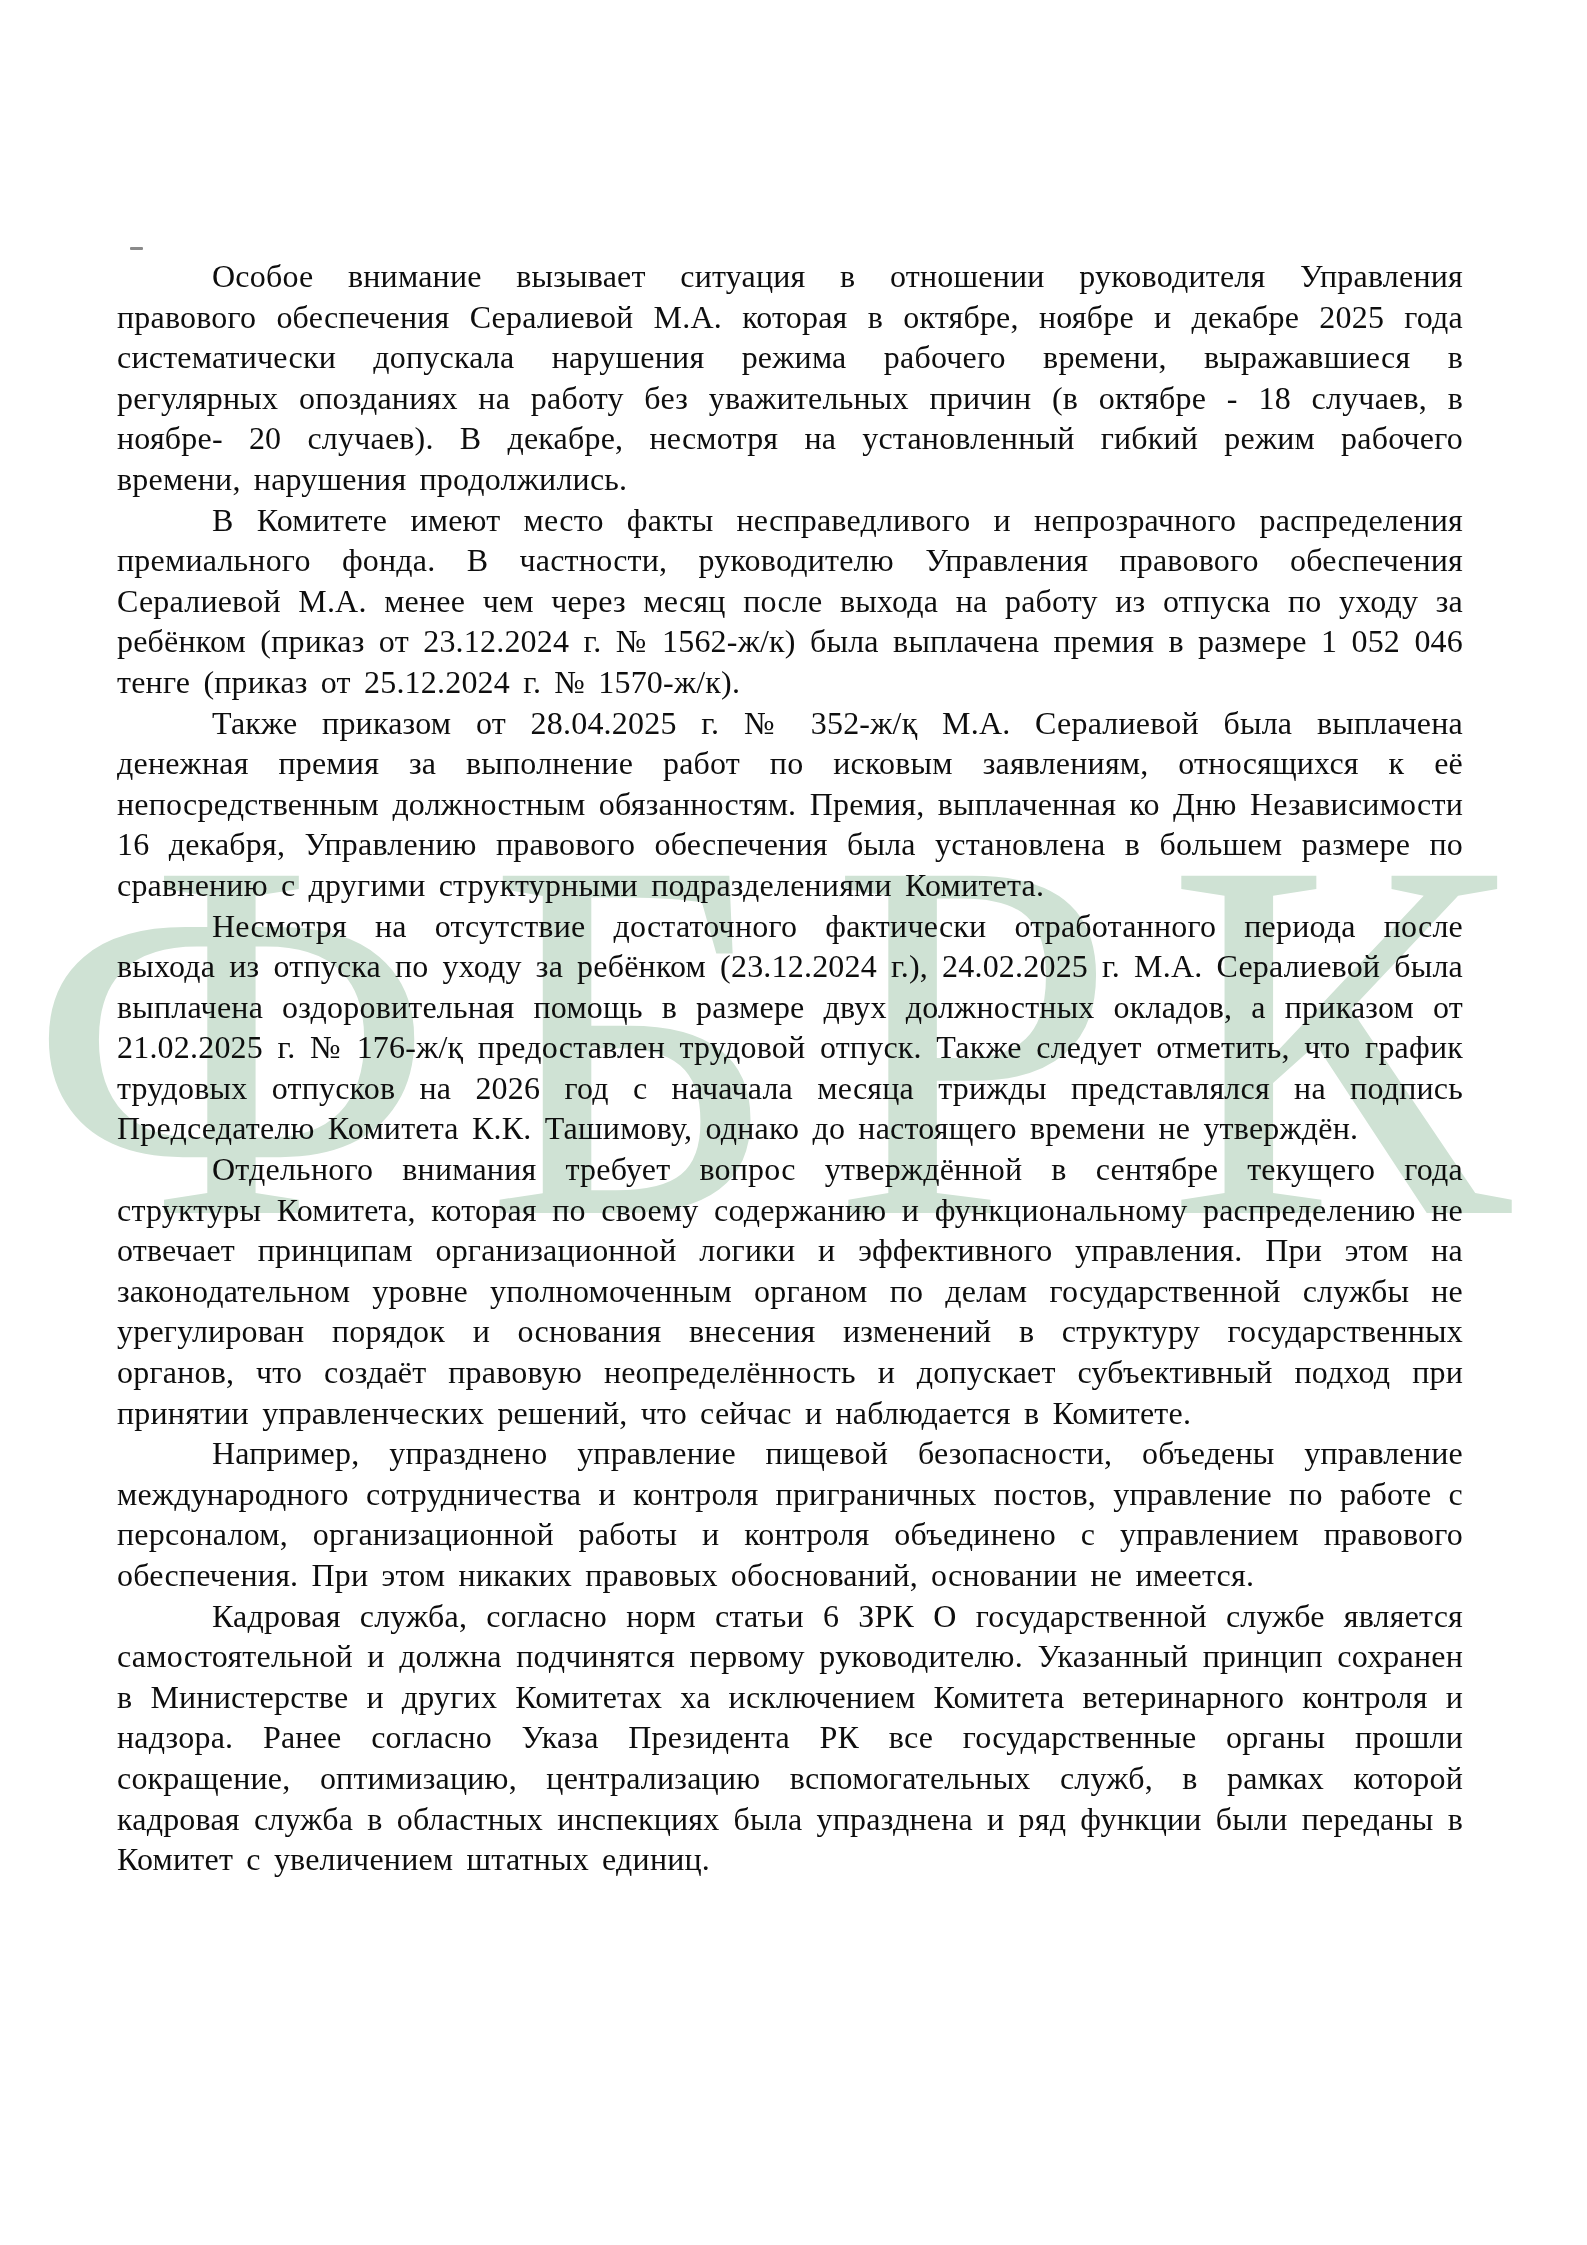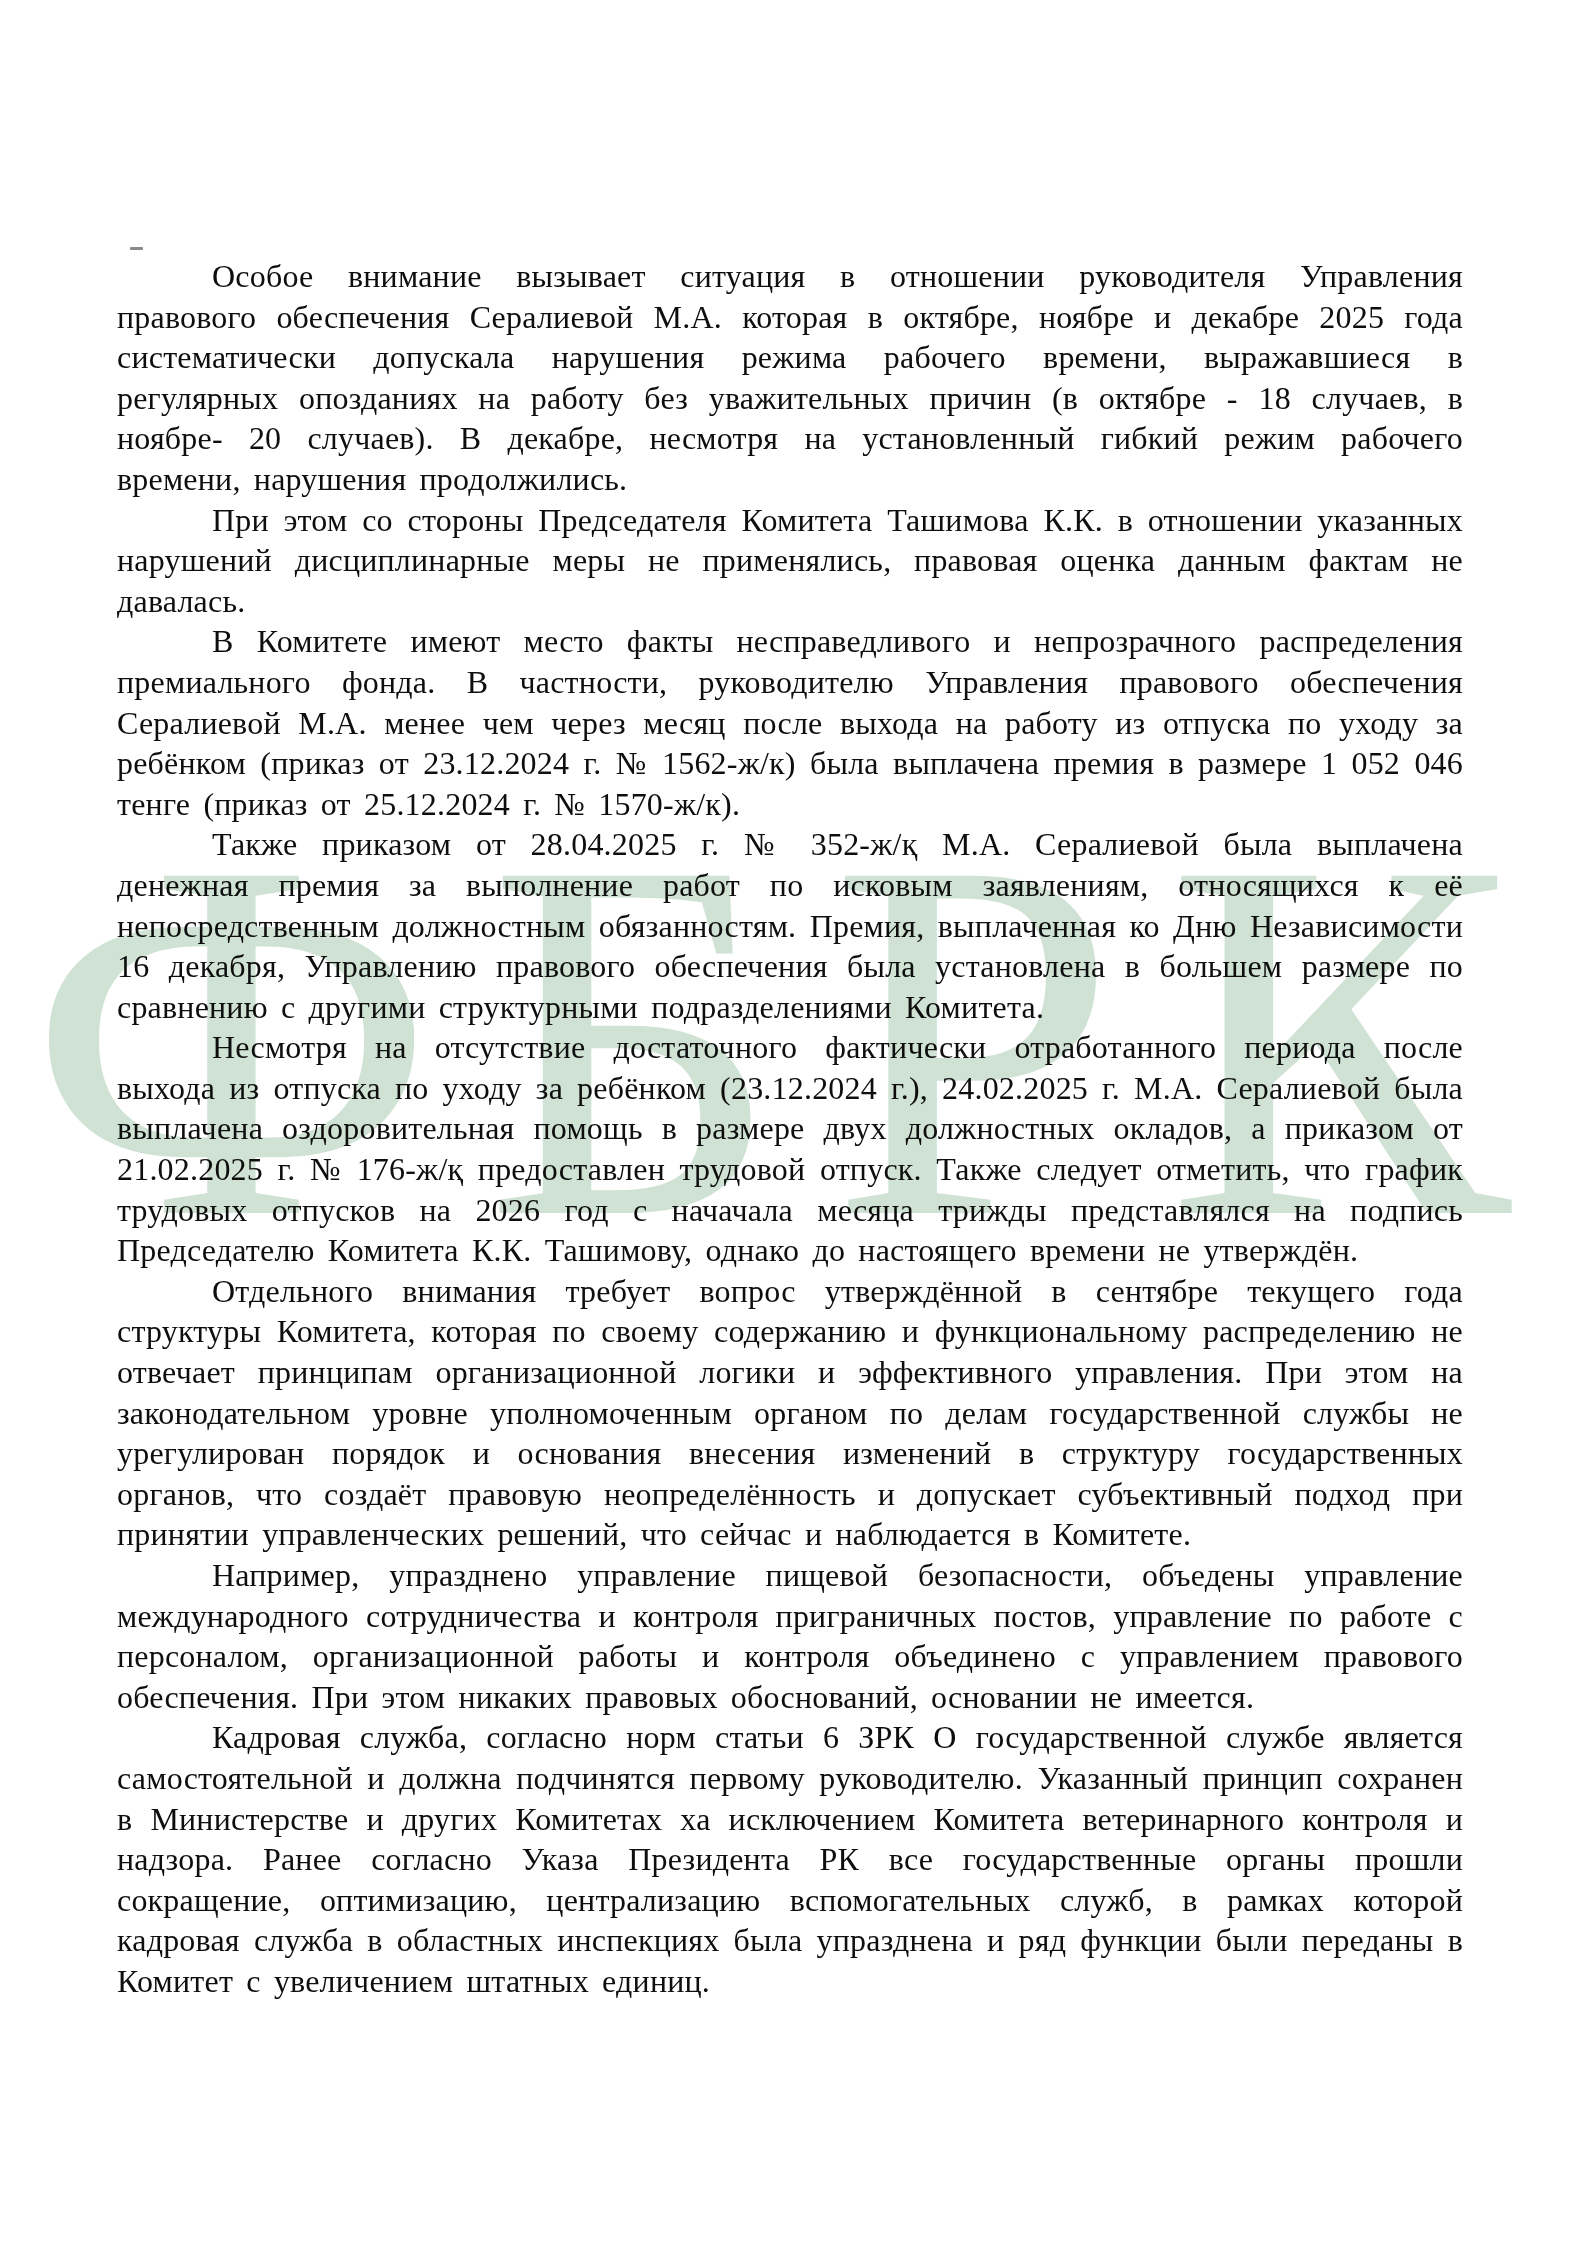--- a/index.html
+++ b/index.html
@@ -74,21 +74,20 @@
     <span style="color: rgb(207, 226, 212);">Ф</span>
     <span style="color: rgb(207, 226, 212);">Б</span>
     <span style="color: rgb(207, 226, 212);">Р</span>
     <span style="color: rgb(207, 226, 212);">К</span>
   </div>
 
   <div class="corner-mark"></div>
 
   <div class="doc-body" style="color: rgb(14, 14, 14);">
     <p>Особое внимание вызывает ситуация в отношении руководителя Управления правового обеспечения Сералиевой М.А. которая в октябре, ноябре и декабре 2025 года систематически допускала нарушения режима рабочего времени, выражавшиеся в регулярных опозданиях на работу без уважительных причин (в октябре - 18 случаев, в ноябре- 20 случаев). В декабре, несмотря на установленный гибкий режим рабочего времени, нарушения продолжились.</p>
-    <p>При этом со стороны Председателя Комитета Ташимова К.К. в отношении указанных нарушений дисциплинарные меры не применялись, правовая оценка данным фактам не давалась.</p>
     <p>В Комитете имеют место факты несправедливого и непрозрачного распределения премиального фонда. В частности, руководителю Управления правового обеспечения Сералиевой М.А. менее чем через месяц после выхода на работу из отпуска по уходу за ребёнком (приказ от 23.12.2024 г. № 1562-ж/к) была выплачена премия в размере 1 052 046 тенге (приказ от 25.12.2024 г. № 1570-ж/к).</p>
     <p>Также приказом от 28.04.2025 г. №  352-ж/қ М.А. Сералиевой была выплачена денежная премия за выполнение работ по исковым заявлениям, относящихся к её непосредственным должностным обязанностям. Премия, выплаченная ко Дню Независимости 16 декабря, Управлению правового обеспечения была установлена в большем размере по сравнению с другими структурными подразделениями Комитета.</p>
     <p>Несмотря на отсутствие достаточного фактически отработанного периода после выхода из отпуска по уходу за ребёнком (23.12.2024 г.), 24.02.2025 г. М.А. Сералиевой была выплачена оздоровительная помощь в размере двух должностных окладов, а приказом от 21.02.2025 г. №  176-ж/қ предоставлен трудовой отпуск. Также следует отметить, что график трудовых отпусков на 2026 год с начачала месяца трижды представлялся на подпись Председателю Комитета К.К. Ташимову, однако до настоящего времени не утверждён.</p>
     <p>Отдельного внимания требует вопрос утверждённой в сентябре текущего года структуры Комитета, которая по своему содержанию и функциональному распределению не отвечает принципам организационной логики и эффективного управления.  При этом на законодательном уровне уполномоченным органом по делам государственной службы не урегулирован порядок и основания внесения изменений в структуру государственных органов, что создаёт правовую неопределённость и допускает субъективный подход при принятии управленческих решений, что сейчас и наблюдается в Комитете.</p>
     <p>Например, упразднено управление пищевой безопасности, объедены управление международного сотрудничества и контроля приграничных постов, управление по работе с персоналом, организационной работы и контроля объединено с управлением правового обеспечения. При этом никаких правовых обоснований, основании не имеется.</p>
     <p>Кадровая служба, согласно норм статьи 6 ЗРК О государственной службе является самостоятельной и должна подчинятся первому руководителю. Указанный принцип сохранен в Министерстве и других Комитетах ха исключением Комитета ветеринарного контроля и надзора. Ранее согласно Указа Президента РК все государственные органы прошли сокращение, оптимизацию, централизацию вспомогательных служб, в рамках которой кадровая служба в областных инспекциях была упразднена и ряд функции были переданы в Комитет с увеличением штатных единиц.</p>
   </div>
 
 </div>
 

